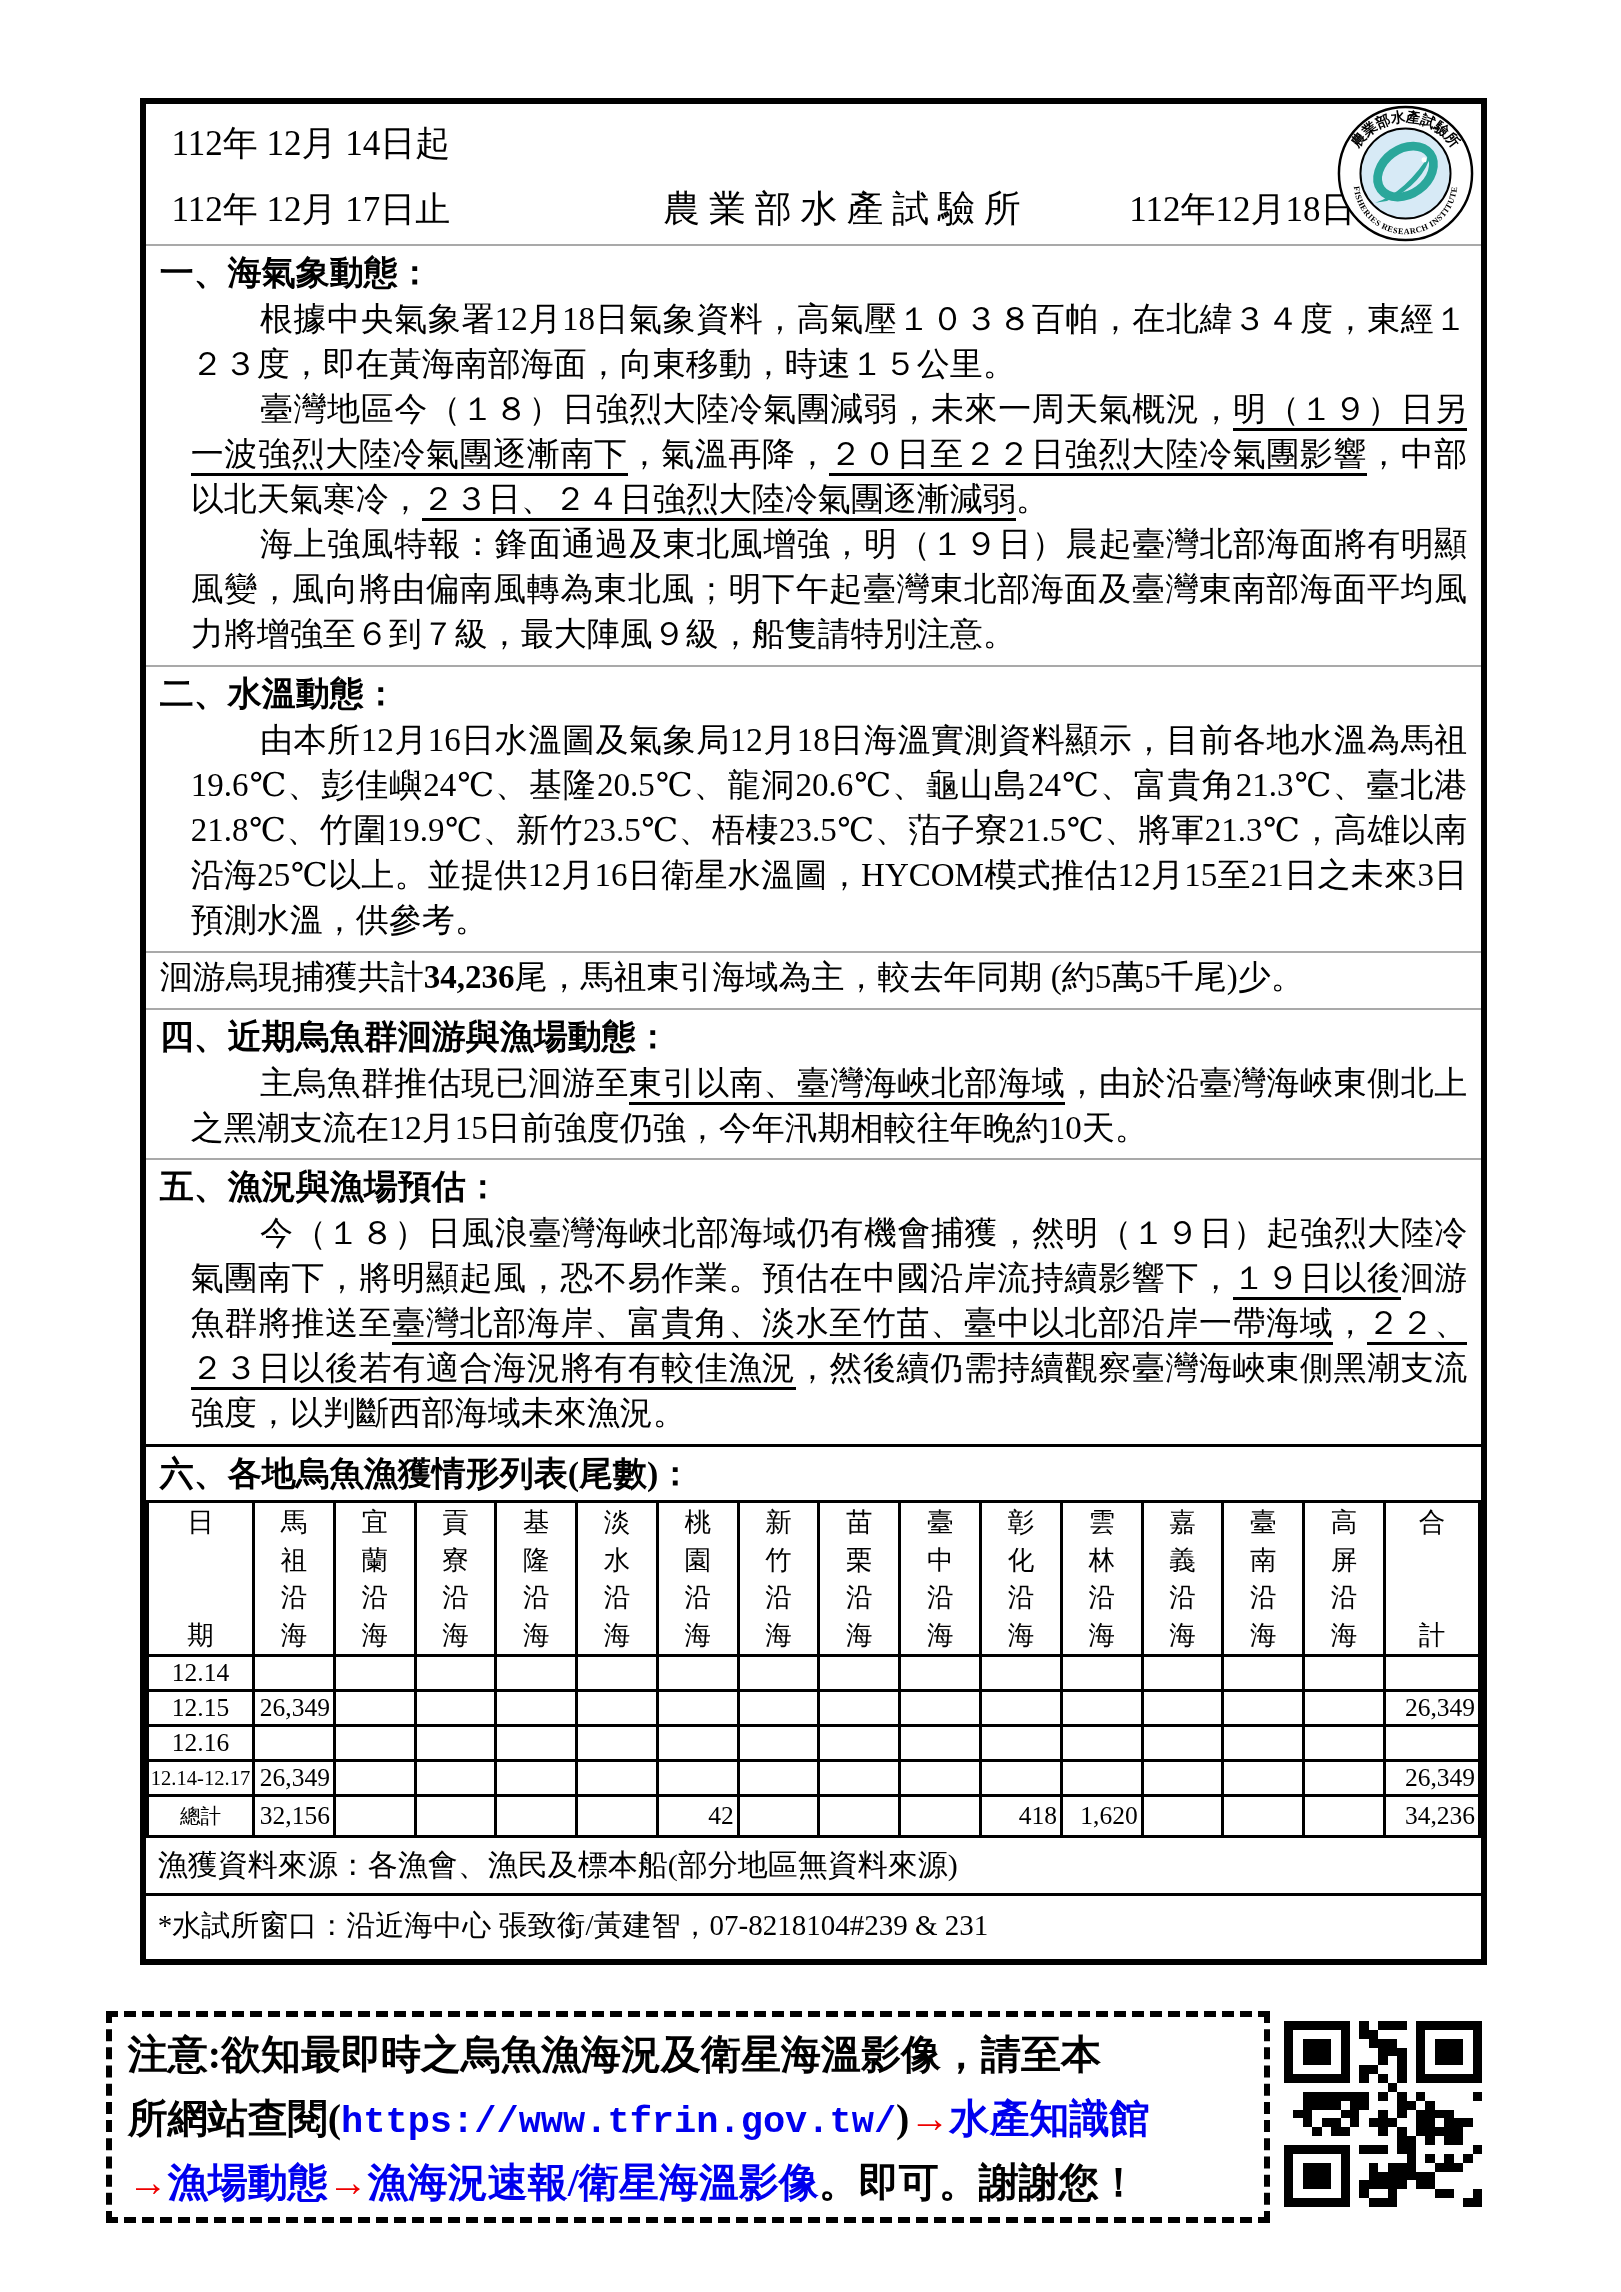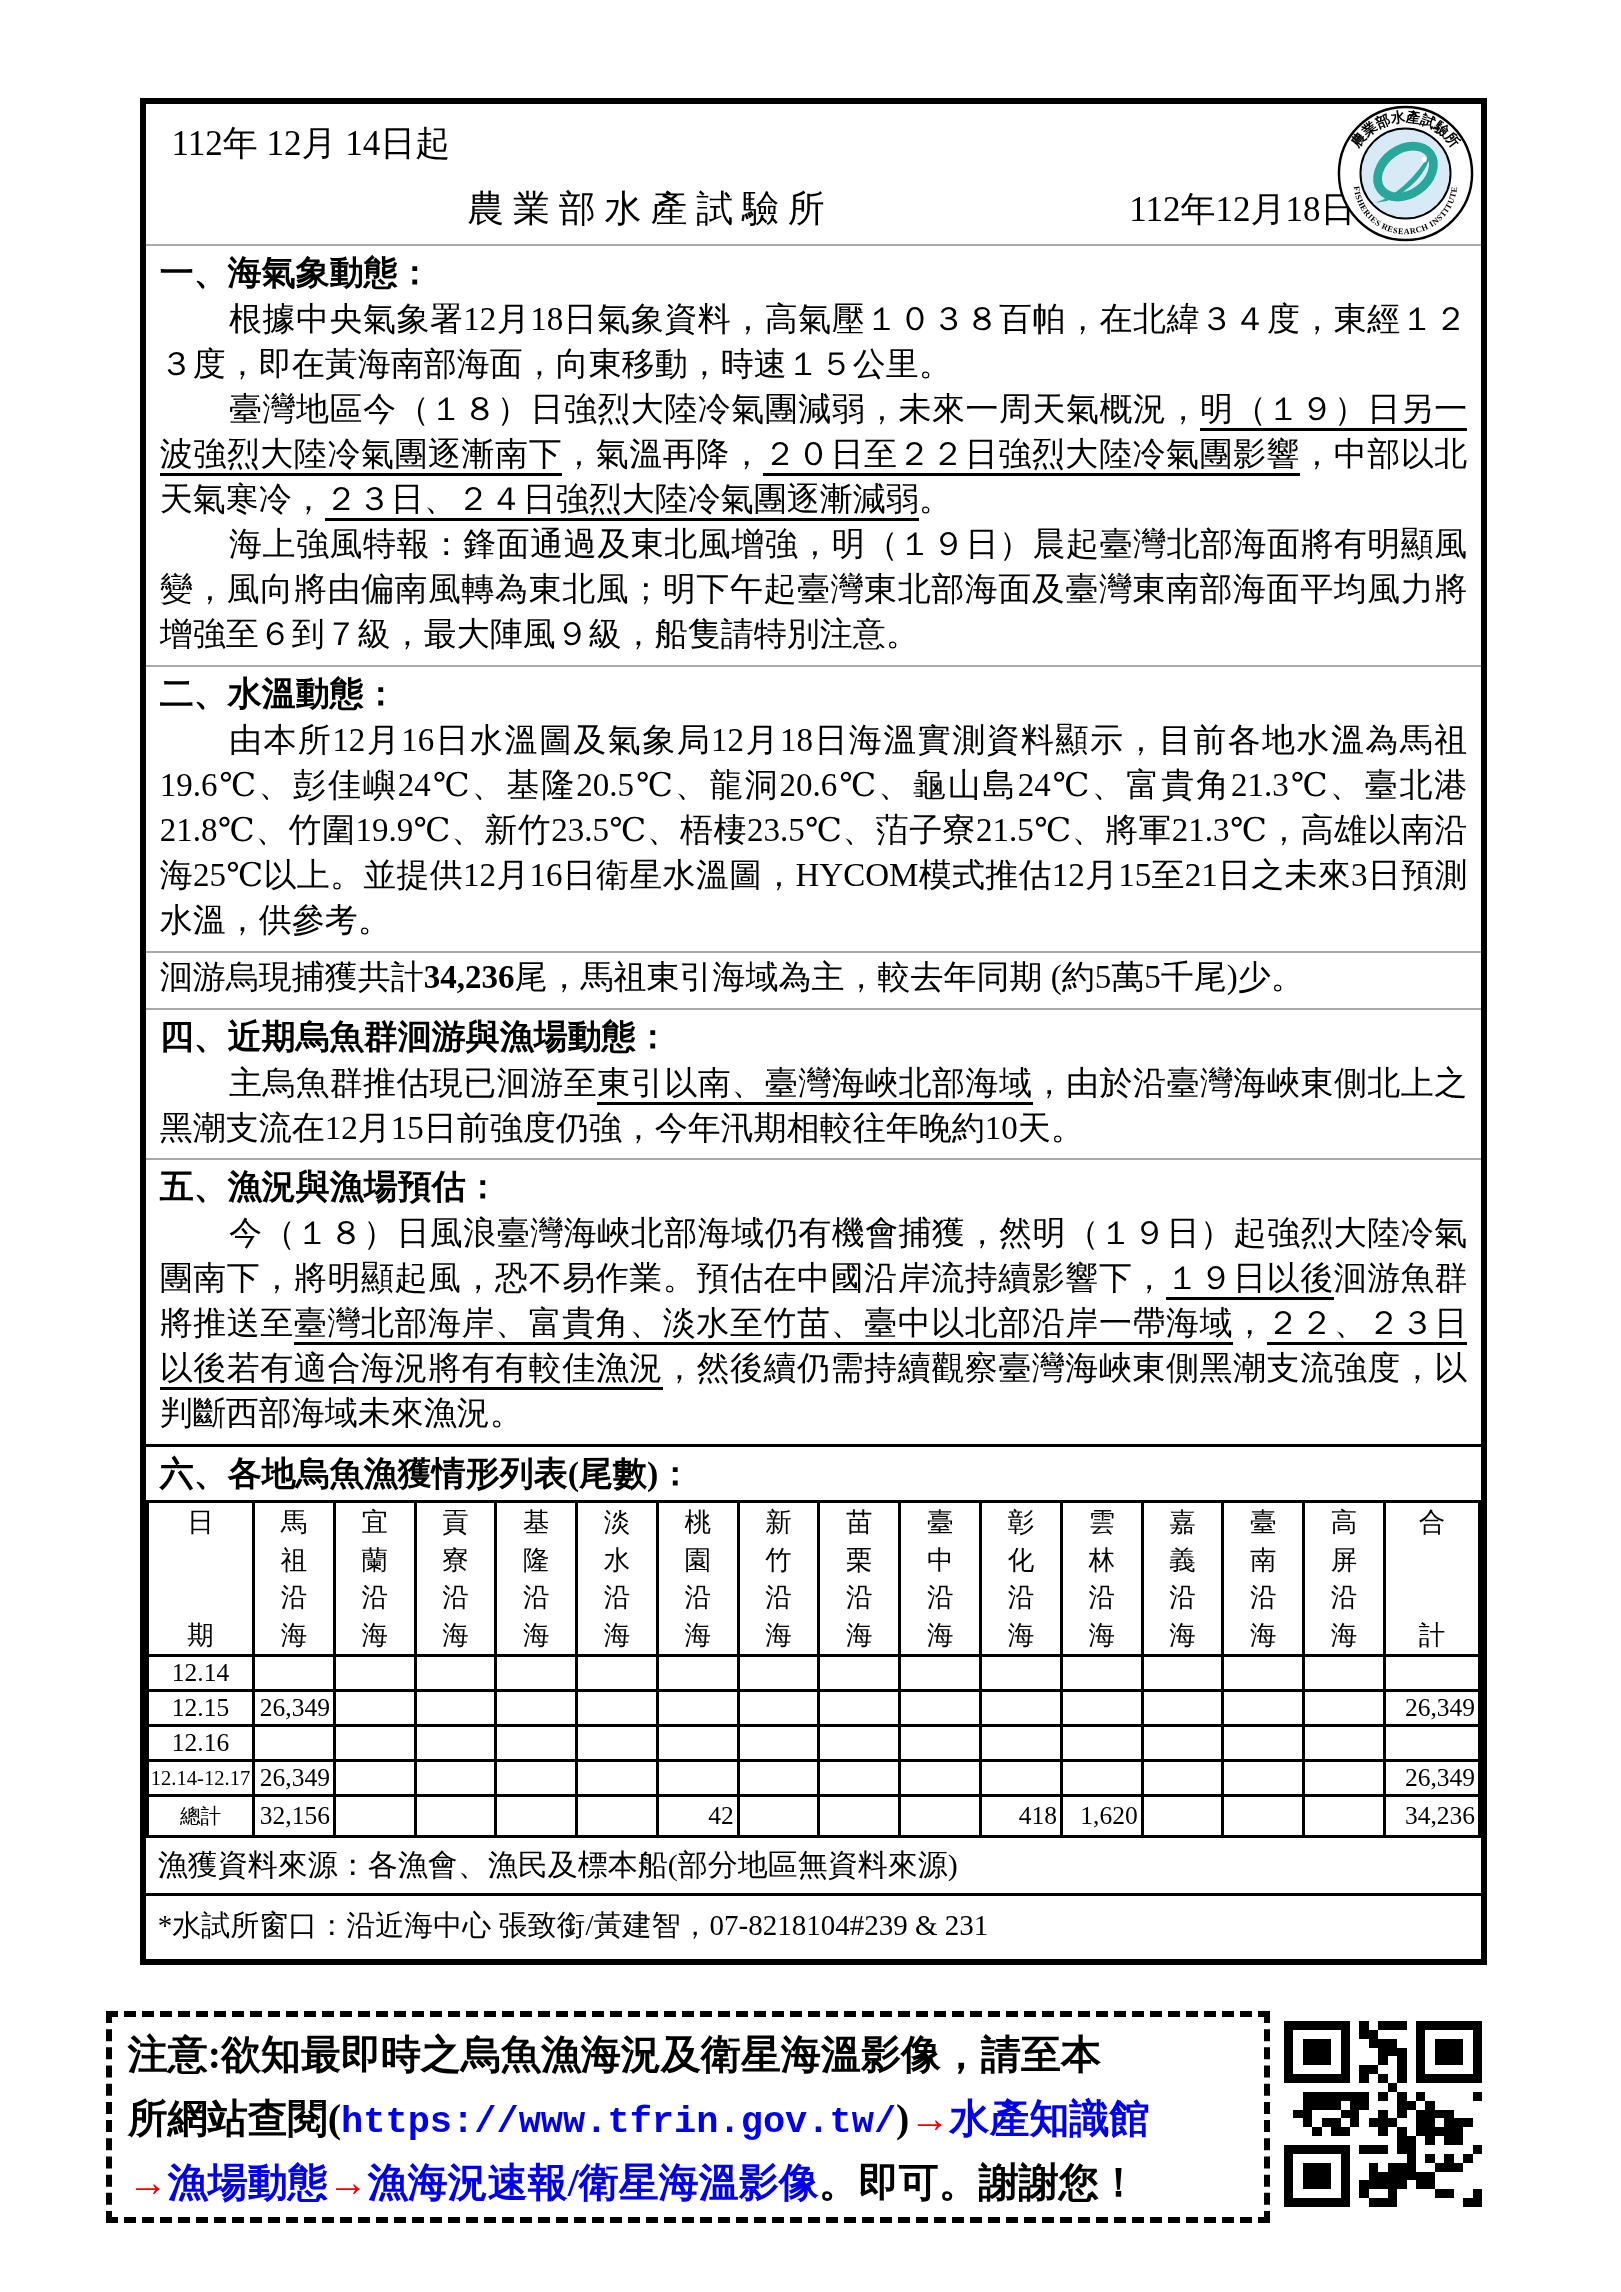--- a/index.html
+++ b/index.html
@@ -19,21 +19,21 @@
   .hdr-row{display:flex;align-items:baseline;font-size:35px;margin-top:17.6px;padding-left:11.8px;}
   .hdr-to{width:392px;}
   .hdr-org{flex:1;text-align:center;font-size:37px;letter-spacing:8.8px;}
   .hdr-issued{width:338px;text-align:left;white-space:nowrap;}
   .logo{position:absolute;top:0px;right:5.9px;width:139px;height:139px;}
   
   .sec{border-top:2.9px solid #a9a9a9;padding:2px 13.7px 7.8px;}
   .sec.first{border-top:none;}
   .sec-heading{font-size:34px;font-weight:bold;line-height:49px;}
   .para{font-size:33px;line-height:45px;text-align:justify;}
-  .para.indent{text-indent:2.1em;}
+  .para.indent{text-indent:2.1em;margin-left:31px;}
   .u{border-bottom:3.9px solid #000;padding-bottom:1px;}
   .b{font-weight:bold;}
   .blue{color:#0000EE;}
   .red{color:#EE0000;}
   .mono{font-family:"Liberation Mono","DejaVu Sans Mono",monospace;font-size:37px;}
   
   .sec6{border-top:3.9px solid #000;padding:0;}
   .sec6 .sec-heading{padding:2px 13.7px;}
   table.catch{border-collapse:collapse;width:100%;table-layout:fixed;}
   table.catch th,table.catch td{border:3.9px solid #000;box-sizing:border-box;}
@@ -57,20 +57,21 @@
   .qr{position:absolute;left:1284px;top:2021px;width:198px;height:186px;}
 </style>
 </head>
 <body>
 
 <div class="main-box">
 
   <div class="doc-header">
     <div class="hdr-from">112年 12月 14日起</div>
     <div class="hdr-row">
+      <div class="hdr-to">112年 12月 17日止</div>
       <div class="hdr-org">農業部水產試驗所</div>
       <div class="hdr-issued">112年12月18日發佈</div>
     </div>
     <svg class="logo" viewBox="0 0 142 142">
       <circle cx="71" cy="71" r="68" fill="#ffffff" stroke="#000" stroke-width="2.5"></circle>
       <circle cx="71" cy="71" r="46" fill="#d7eaf6" stroke="#000" stroke-width="2"></circle>
       <defs>
         <path id="arcTop" d="M 15,74 A 56,56 0 0 1 127,74" fill="none"></path>
         <path id="arcBot" d="M 18,80 A 53,53 0 0 0 124,80" fill="none"></path>
       </defs>

